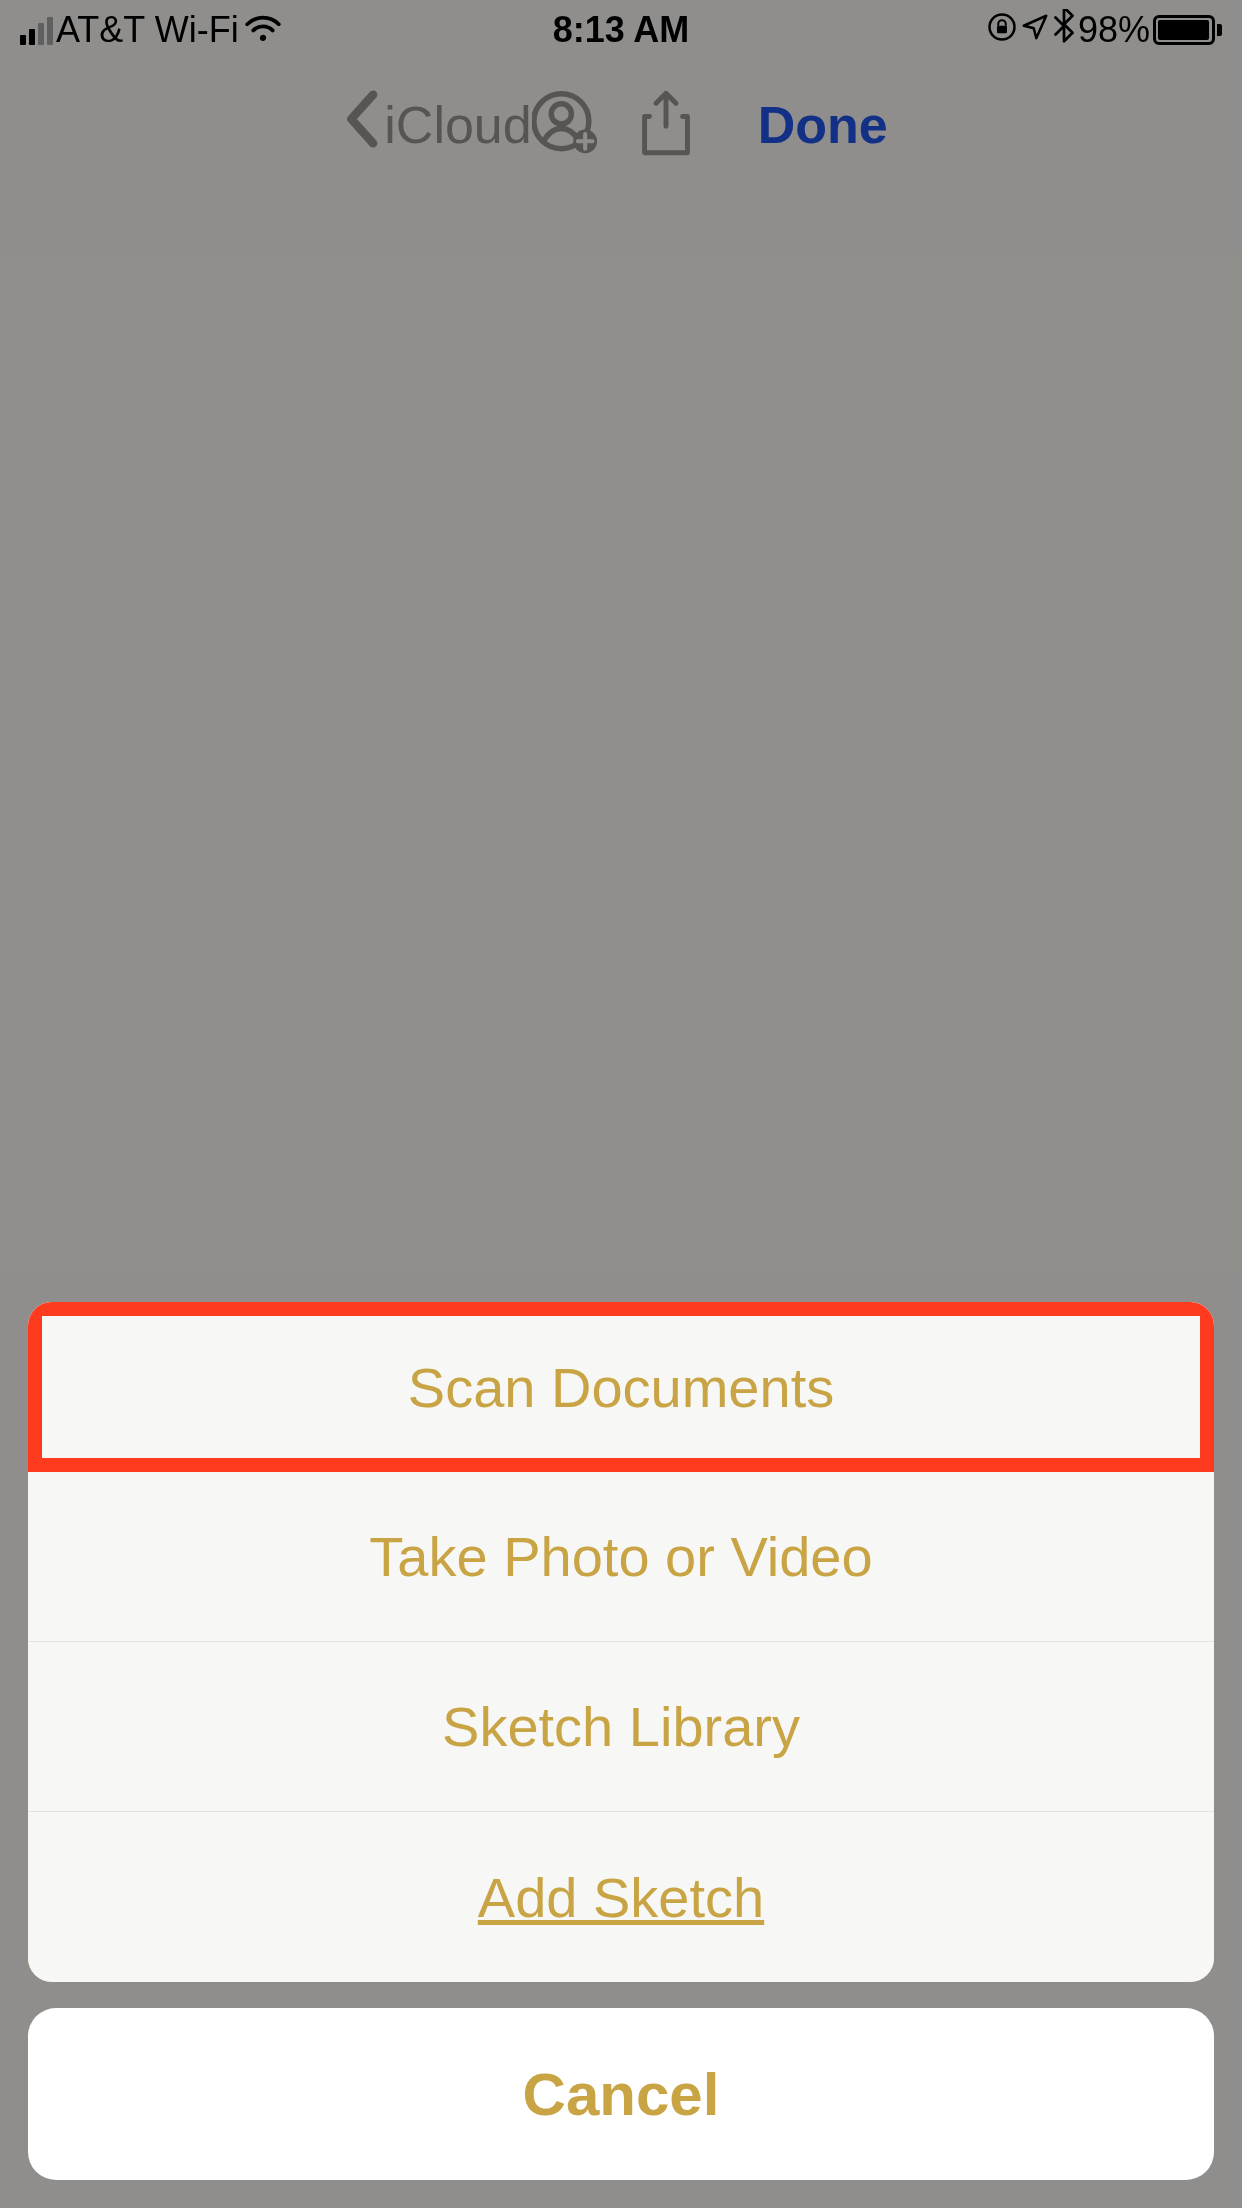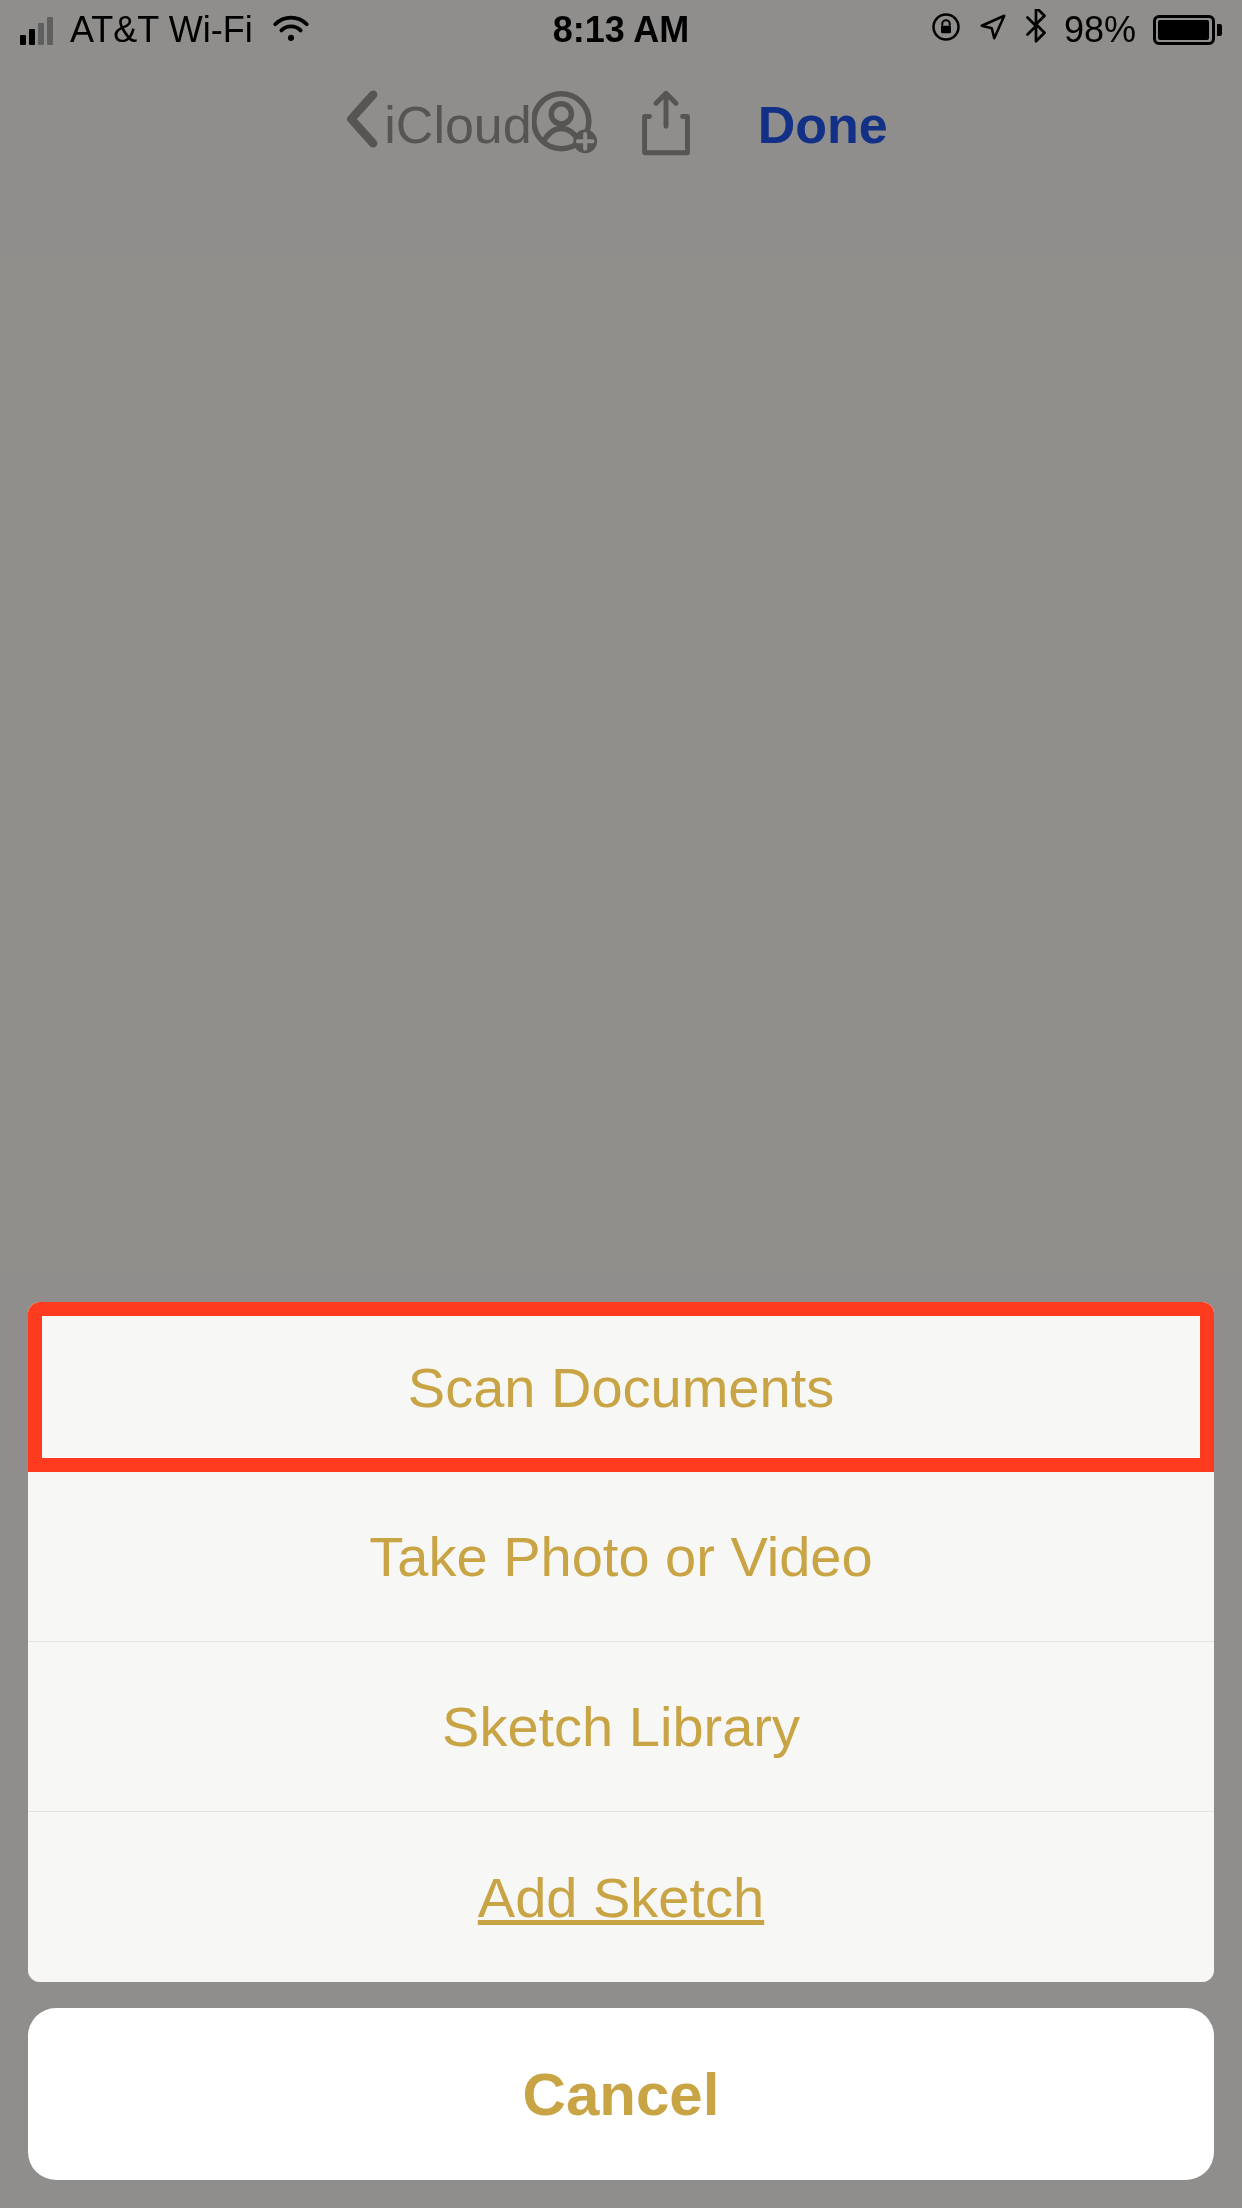--- a/index.html
+++ b/index.html
@@ -29,21 +29,21 @@
     align-items: center;
     justify-content: space-between;
     padding: 0 20px;
     font-size: 36px;
     font-weight: 500;
     color: #000;
   }
   .status-left, .status-right {
     display: flex;
     align-items: center;
-    gap: 17px;
+    gap: 3px;
   }
   .status-center {
     position: absolute;
     left: 50%;
     transform: translateX(-50%);
     font-weight: 600;
   }
   .signal-bars {
     display: flex;
     align-items: flex-end;
@@ -139,21 +139,21 @@
     position: absolute;
     left: 28px;
     right: 28px;
     bottom: 28px;
     display: flex;
     flex-direction: column;
     gap: 26px;
   }
   .sheet-group {
     background: #fdba74;
-    border-radius: 12px;
+    border-radius: 24px;
     overflow: hidden;
   }
   .sheet-item {
     height: 170px;
     display: flex;
     align-items: center;
     justify-content: center;
     font-size: 56px;
     font-weight: 400;
     color: #c9a445;

